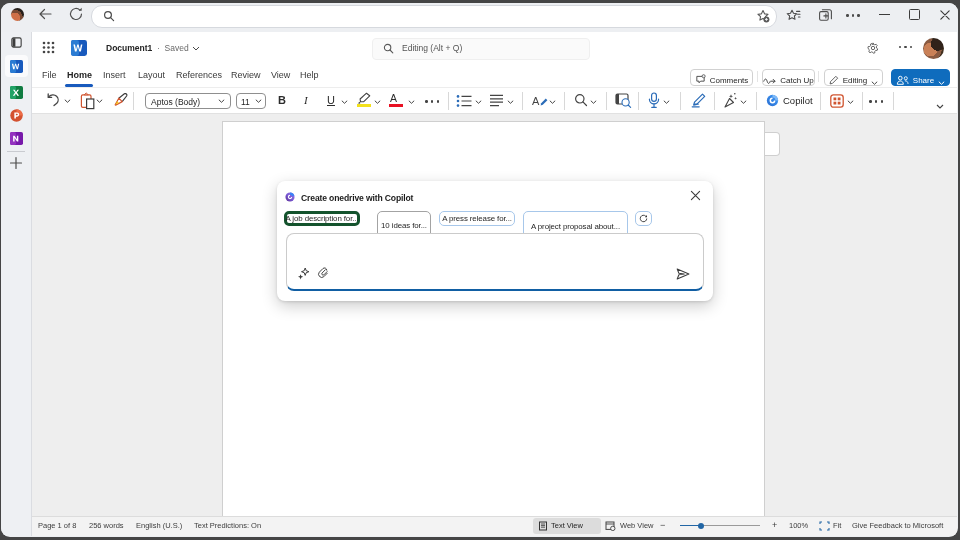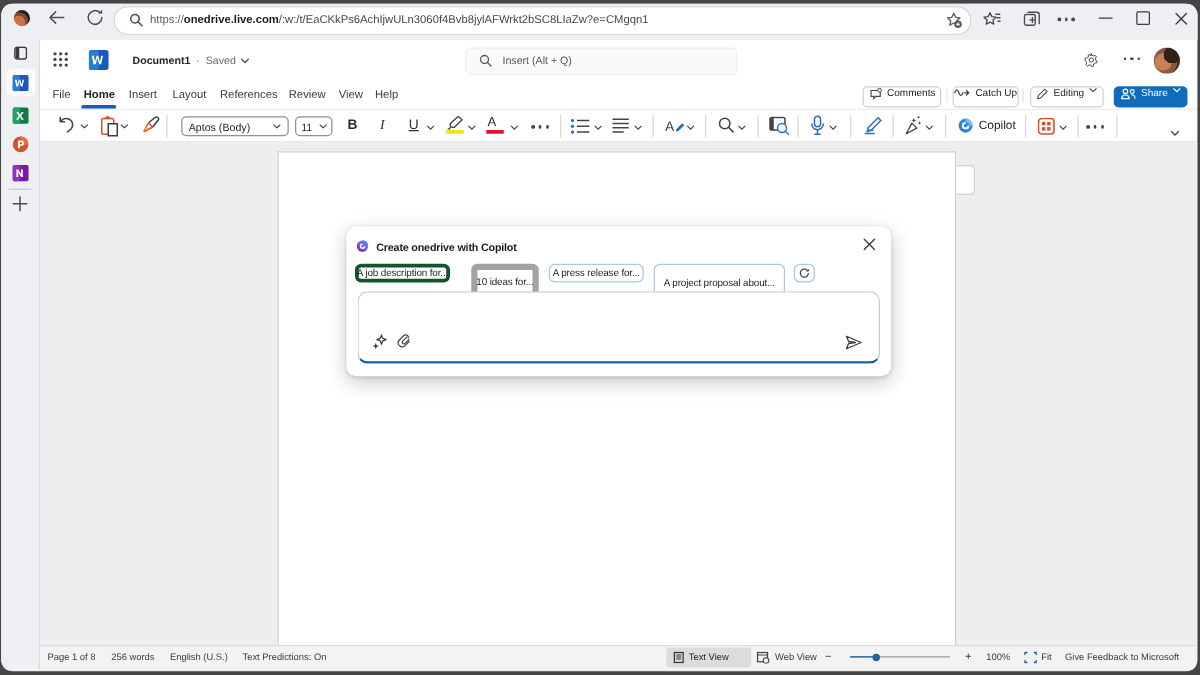--- a/index.html
+++ b/index.html
@@ -1,21 +1,21 @@
 <!DOCTYPE html>
 <html><head><meta charset="utf-8"><style>
 html,body{margin:0;padding:0}
 body{width:960px;height:540px;background:#454545;font-family:"Liberation Sans",sans-serif;position:relative;overflow:hidden}
 .ab{position:absolute}
 .win{left:1px;top:3px;width:957px;height:534px;border-radius:9px;background:#edeff2;overflow:hidden}
 .txt{color:#1f1f1f;white-space:nowrap}
 svg{display:block}
 .pill{background:#fff;border:1px solid #d6d9de;border-radius:11px}
 .vline{width:1px;background:#d8d8d8}
-.chip{border:1px solid #d1d1d1;border-radius:4px;background:#fff;display:flex;align-items:flex-start;justify-content:center;gap:4px;font-size:8px;color:#242424;white-space:nowrap}
+.chip{border:1px solid #d1d1d1;border-radius:4px;background:#fff;display:flex;align-items:flex-end;justify-content:center;gap:4px;font-size:8px;color:#242424;white-space:nowrap}
 </style></head>
 <body>
 <div class="ab win">
     <div class="ab" style="left:-1px;top:-3px;width:960px;height:540px">
 
 <div class="ab" id="btoolbar" style="left:0;top:0;width:960px;height:32px;background:#edeff2"></div>
 
 <div class="ab" style="left:11px;top:8px;width:13px;height:13px;border-radius:50%;background:radial-gradient(circle at 30% 75%,#cf7048 0 38%,#7a4a33 39% 58%,#27201b 59% 100%)"></div>
 
 <svg class="ab" style="left:37px;top:6px" width="16" height="16" viewBox="0 0 16 16">
@@ -25,21 +25,20 @@
 <svg class="ab" style="left:68px;top:6px" width="16" height="16" viewBox="0 0 16 16">
         <path d="M13.5 8a5.5 5.5 0 1 1-1.6-3.9" stroke="#4f4f4f" stroke-width="1.2" fill="none" stroke-linecap="round"></path>
         <path d="M13.7 1.8v3h-3z" fill="#4c4c4c"></path>
       </svg>
 
 <div class="ab pill" style="left:91px;top:5px;width:684px;height:21px"></div>
 <svg class="ab" style="left:103px;top:10px" width="12" height="12" viewBox="0 0 12 12">
         <circle cx="5" cy="5" r="3.4" stroke="#4c4c4c" stroke-width="1.2" fill="none"></circle>
         <path d="M7.6 7.6l3 3" stroke="#4c4c4c" stroke-width="1.2" stroke-linecap="round"></path>
       </svg>
-<div class="ab txt" style="left:120px;top:10px;font-size:9px;color:#5a5a5a">https://<b style="color:#1b1b1b">onedrive.live.com</b><span style="color:#474747">/:w:/t/EaCKkPs6AchIjwULn3060f4Bvb8jylAFWrkt2bSC8LIaZw?e=CMgqn1</span></div>
 
 <svg class="ab" style="left:756px;top:9px" width="14" height="14" viewBox="0 0 14 14">
         <path d="M7 1.6l1.55 3.25 3.45.4-2.55 2.4.65 3.4L7 9.4l-3.1 1.65.65-3.4L2 5.25l3.45-.4z" stroke="#5a5a5a" stroke-width="1.1" fill="none" stroke-linejoin="round"></path>
         <circle cx="10.4" cy="10.4" r="3" fill="#5a5a5a"></circle>
         <path d="M10.4 9v2.8M9 10.4h2.8" stroke="#edeff2" stroke-width="1"></path>
       </svg>
 
 <svg class="ab" style="left:786px;top:8px" width="15" height="15" viewBox="0 0 15 15">
         <path d="M6 2.2l1.5 3.1 3.3.4-2.4 2.3.6 3.3L6 9.7l-2.95 1.6.6-3.3L1.2 5.7l3.3-.4z" stroke="#4c4c4c" stroke-width="1.1" fill="none" stroke-linejoin="round"></path>
         <path d="M10.6 3.4h3.2M11.6 6.2h2.4M12.4 9h1.6" stroke="#4c4c4c" stroke-width="1.1" stroke-linecap="round"></path>
@@ -122,21 +121,21 @@
 <div class="ab txt" style="left:106px;top:43px;font-size:8.5px;font-weight:bold;color:#242424">Document1<span style="font-weight:normal;color:#6a6a6a"> &nbsp;·&nbsp; Saved</span></div>
 <svg class="ab" style="left:192px;top:46px" width="8" height="5" viewBox="0 0 8 5">
         <path d="M1 1l3 3 3-3" stroke="#4a4a4a" stroke-width="1" fill="none"></path>
       </svg>
 
 <div class="ab" style="left:372px;top:38px;width:216px;height:20px;border-radius:4px;background:#fafafa;border:1px solid #efefef"></div>
 <svg class="ab" style="left:383px;top:43px" width="11" height="11" viewBox="0 0 11 11">
         <circle cx="4.6" cy="4.6" r="3.2" stroke="#5a5a5a" stroke-width="1.1" fill="none"></circle>
         <path d="M7 7l2.8 2.8" stroke="#5a5a5a" stroke-width="1.1" stroke-linecap="round"></path>
       </svg>
-<div class="ab txt" style="left:402px;top:43px;font-size:8.5px;color:#555">Insert (Alt + Q)</div>
+<div class="ab txt" style="left:402px;top:43px;font-size:8.5px;color:#555">Editing (Alt + Q)</div>
 
 <svg class="ab" style="left:867px;top:42px" width="12" height="12" viewBox="0 0 24 24">
         <path d="M12 1.8l1.2 2.8a7.6 7.6 0 0 1 2.3.95l2.9-.9 1.95 2.4-1.7 2.5c.2.75.3 1.5.3 2.45l2.45 1.8-1 2.9-3.05.1a7.6 7.6 0 0 1-1.7 1.7l.1 3.05-2.9 1-1.8-2.45c-.95 0-1.7-.1-2.45-.3l-2.5 1.7-2.4-1.95.9-2.9a7.6 7.6 0 0 1-.95-2.3L1.8 12 2.5 9l3.05-.1a7.6 7.6 0 0 1 1.7-1.7L7.15 4.15l2.9-1 1.8 2.45z" fill="none" stroke="#444" stroke-width="1.6"></path>
         <circle cx="12" cy="12" r="3.4" fill="none" stroke="#444" stroke-width="1.6"></circle>
       </svg>
 <div class="ab" style="left:899px;top:46px;display:flex;gap:3px">
         <i style="width:2.4px;height:2.4px;border-radius:50%;background:#444"></i>
         <i style="width:2.4px;height:2.4px;border-radius:50%;background:#444"></i>
         <i style="width:2.4px;height:2.4px;border-radius:50%;background:#444"></i>
       </div>
@@ -406,21 +405,21 @@
 <circle cx="12" cy="12" r="11" fill="url(#cg1)"></circle>
         <path d="M12 1a11 11 0 0 1 10.5 7.7l-5.2 1.7A5.5 5.5 0 0 0 12 6.5z" fill="#3b82f6"></path>
         <path d="M12 6.8a5.2 5.2 0 1 0 5.2 5.2h-2.6a2.6 2.6 0 1 1-2.6-2.6z" fill="#fff"></path>
       </svg>
 <div class="ab txt" style="left:301px;top:192.5px;font-size:8.6px;letter-spacing:-.15px;font-weight:bold;color:#1b1b1b">Create onedrive with Copilot</div>
 <svg class="ab" style="left:690px;top:190px" width="11" height="11" viewBox="0 0 11 11">
         <path d="M1.4 1.4l8.2 8.2M9.6 1.4L1.4 9.6" stroke="#3c3c3c" stroke-width="1.1" stroke-linecap="round"></path>
       </svg>
 
 <div class="ab" style="left:284px;top:211px;width:76px;height:15px;border:3px solid #14532d;border-radius:5px;box-sizing:border-box;display:flex;align-items:center;justify-content:center;font-size:7.9px;letter-spacing:-.1px;color:#1f1f1f;white-space:nowrap">A job description for...</div>
-<div class="ab" style="left:377px;top:211px;width:54px;height:28px;border:5px solid #a3a3a3;border-radius:5px;box-sizing:border-box;display:flex;align-items:center;justify-content:center;font-size:7.9px;letter-spacing:-.1px;color:#1f1f1f;white-space:nowrap">10 ideas for...</div>
+<div class="ab" style="left:377px;top:211px;width:54px;height:28px;border:1px solid #a3a3a3;border-radius:5px;box-sizing:border-box;display:flex;align-items:center;justify-content:center;font-size:7.9px;letter-spacing:-.1px;color:#1f1f1f;white-space:nowrap">10 ideas for...</div>
 <div class="ab" style="left:439px;top:211px;width:76px;height:15px;border:1px solid #a7c7ea;border-radius:5px;box-sizing:border-box;display:flex;align-items:center;justify-content:center;font-size:7.9px;letter-spacing:-.1px;color:#1f1f1f;white-space:nowrap">A press release for...</div>
 <div class="ab" style="left:523px;top:211px;width:105px;height:31px;border:1px solid #a7c7ea;border-radius:5px;box-sizing:border-box;display:flex;align-items:center;justify-content:center;font-size:7.9px;letter-spacing:-.1px;color:#1f1f1f;white-space:nowrap">A project proposal about...</div>
 <div class="ab" style="left:635px;top:211px;width:17px;height:15px;border:1px solid #a7c7ea;border-radius:5px;box-sizing:border-box;display:flex;align-items:center;justify-content:center">
 <svg width="9" height="9" viewBox="0 0 10 10">
           <path d="M8.6 5a3.6 3.6 0 1 1-1.05-2.55" stroke="#333" stroke-width="1" fill="none"></path>
           <path d="M8.9 1.2v2.4H6.5z" fill="#333"></path>
         </svg>
       </div>
 
 <div class="ab" style="left:286px;top:233px;width:418px;height:58px;border:1px solid #cbcbcb;border-bottom:2.5px solid #115ea3;border-radius:8px;box-sizing:border-box;background:#fff"></div>

